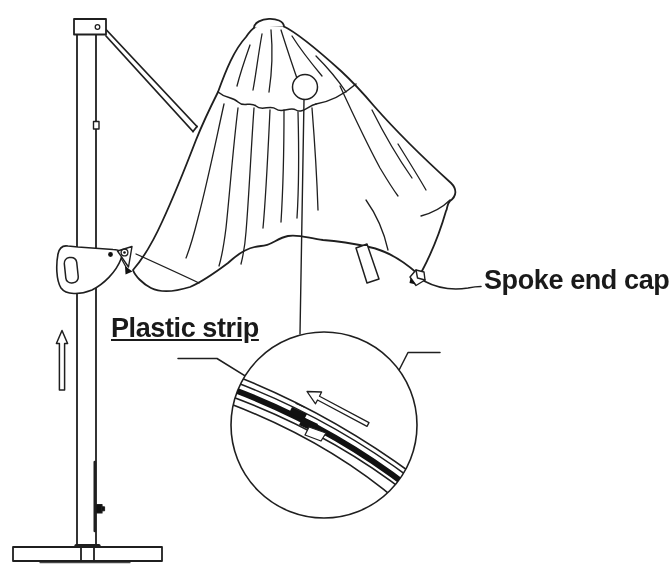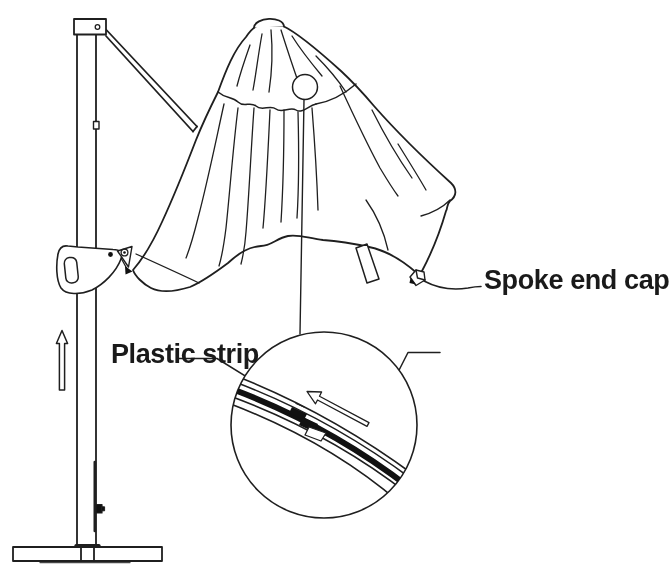--- a/index.html
+++ b/index.html
@@ -20,21 +20,21 @@
   .lbl{
     position:absolute;
     color:var(--text);
     font-weight:600;
     font-size:27px;
     letter-spacing:-0.4px;
     white-space:nowrap;
     line-height:1.05;
   }
   #lbl-spoke{left:484px;top:266px;}
-  #lbl-plastic{left:111px;top:340px;}
+  #lbl-plastic{left:111px;top:314px;text-decoration:underline;}
   #lbl-led{left:446px;top:338px;}
 </style>
 </head>
 <body>
 
 <div class="canvas">
 
   <svg width="669" height="571" viewBox="0 0 669 571">
     <defs>
       <clipPath id="magclip">

